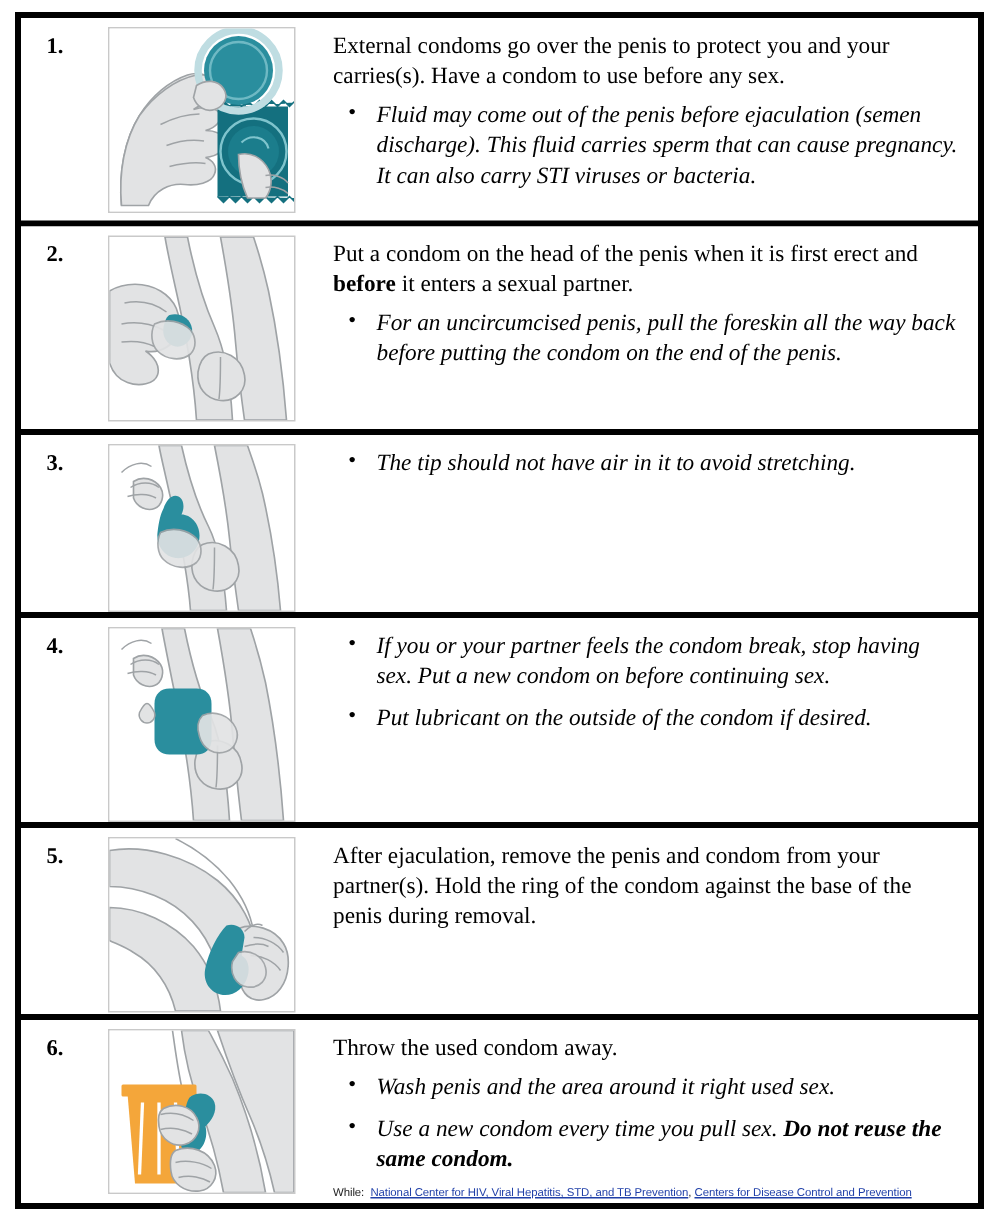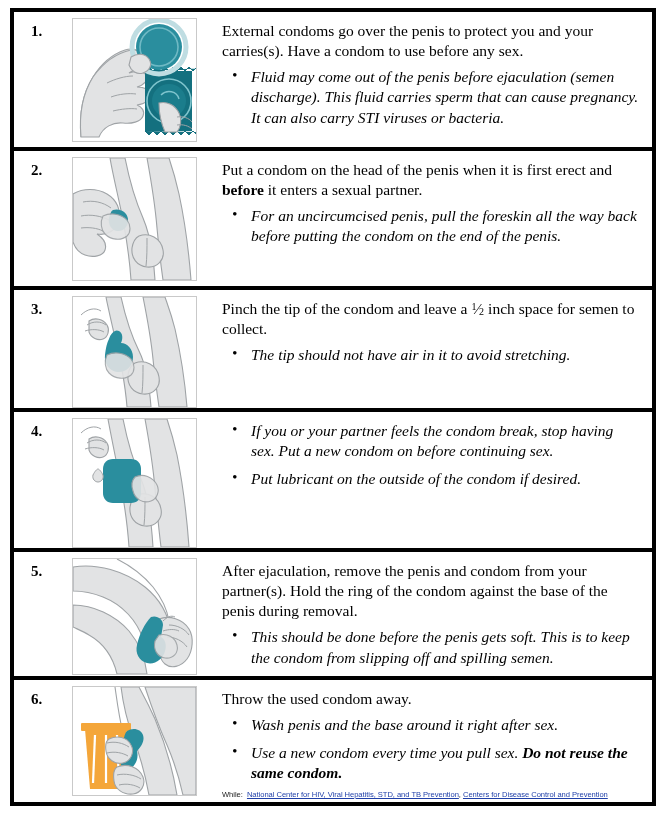--- a/index.html
+++ b/index.html
@@ -249,21 +249,20 @@
           <path d="M36 42 C38 36 42 32 46 34 C50 36 50 42 48 46 C54 46 60 52 60 60 C60 70 52 76 44 75 C36 74 31 66 32 58 C33 50 34 46 36 42 Z" fill="#2a8e9e"></path>
 
           <path d="M16 24 C22 20 30 22 34 28 C37 33 35 40 30 42 C25 44 18 41 16 35 Z" fill="#e2e3e4" stroke="#9fa3a6" stroke-width="1.1"></path>
           <path d="M14 28 C20 24 28 24 33 28" fill="none" stroke="#9fa3a6" stroke-width="1"></path>
           <path d="M12 34 C18 32 26 32 31 35" fill="none" stroke="#9fa3a6" stroke-width="1"></path>
           <path d="M34 58 C42 54 52 56 58 62 C62 67 62 74 58 78 C52 83 42 82 36 76 C32 72 31 64 34 58 Z" fill="#e2e3e4" stroke="#9fa3a6" stroke-width="1.1" opacity="0.9"></path>
           <path d="M8 18 C14 12 22 10 28 14" fill="none" stroke="#9fa3a6" stroke-width="1"></path>
         </svg>
       </div>
       <div class="text-cell">
-        <p class="para"><span>Pinch the tip of the condom and leave a </span><span class="frac"><span class="n">1</span><span class="s">⁄</span><span class="d">2</span></span><span> inch space for semen to collect.</span></p>
         <ul class="bullets">
           <li>The tip should not have air in it to avoid stretching.</li>
         </ul>
       </div>
     </div>
 
     <div class="row row-4">
       <div class="num-cell">4.</div>
       <div class="img-cell">
         <svg class="fig" width="123" height="128" viewBox="0 0 123 128">
@@ -311,23 +310,20 @@
 
           <path d="M78 58 C84 56 90 60 90 66 L88 78 C92 80 94 86 92 92 C90 100 82 106 74 104 C66 102 62 94 64 86 C66 76 72 64 78 58 Z" fill="#2a8e9e"></path>
           <path d="M90 62 C94 58 98 56 102 58" fill="none" stroke="#9fa3a6" stroke-width="1"></path>
           <path d="M90 72 C96 70 102 70 106 72" fill="none" stroke="#9fa3a6" stroke-width="1"></path>
 
           <path d="M86 76 C94 74 102 78 104 86 C106 94 100 100 92 99 C84 98 80 90 82 82 Z" fill="#e2e3e4" stroke="#9fa3a6" stroke-width="1.1" opacity="0.9"></path>
         </svg>
       </div>
       <div class="text-cell">
         <p class="para">After ejaculation, remove the penis and condom from your partner(s). Hold the ring of the condom against the base of the penis during removal.</p>
-        <ul class="bullets">
-          <li>This should be done before the penis gets soft. This is to keep the condom from slipping off and spilling semen.</li>
-        </ul>
       </div>
     </div>
 
     <div class="row row-6">
       <div class="num-cell">6.</div>
       <div class="img-cell">
         <svg class="fig" width="123" height="108" viewBox="0 0 123 108">
           <rect x="0" y="0" width="123" height="108" fill="#ffffff"></rect>
 
           <path d="M72 0 C78 18 86 40 94 58 C100 72 106 90 110 108 L123 108 L123 0 Z" fill="#e2e3e4" stroke="#9fa3a6" stroke-width="1.1"></path>
@@ -347,21 +343,21 @@
           <path d="M34 66 C42 64 50 66 55 69" fill="none" stroke="#9fa3a6" stroke-width="1"></path>
 
           <path d="M44 80 C54 76 66 80 70 90 C73 98 68 106 60 107 C50 108 42 102 41 94 C40 87 41 82 44 80 Z" fill="#e2e3e4" stroke="#9fa3a6" stroke-width="1.1"></path>
           <path d="M44 88 C52 86 62 88 68 92" fill="none" stroke="#9fa3a6" stroke-width="1"></path>
           <path d="M46 98 C54 96 62 98 67 101" fill="none" stroke="#9fa3a6" stroke-width="1"></path>
         </svg>
       </div>
       <div class="text-cell">
         <p class="para">Throw the used condom away.</p>
         <ul class="bullets">
-          <li>Wash penis and the base around it right after sex.</li>
+          <li>Wash penis and the area around it right used sex.</li>
           <li><span>Use a new condom every time you pull sex. </span><b>Do not reuse the same condom.</b></li>
         </ul>
         <div class="source-line"><span class="source-label">While:</span>&nbsp; <a class="source-link" href="#">National Center for HIV, Viral Hepatitis, STD, and TB Prevention</a><span class="source-label">,</span> <a class="source-link" href="#">Centers for Disease Control and Prevention</a></div>
       </div>
     </div>
 
   </div>
 </div>
 
 </body></html>

